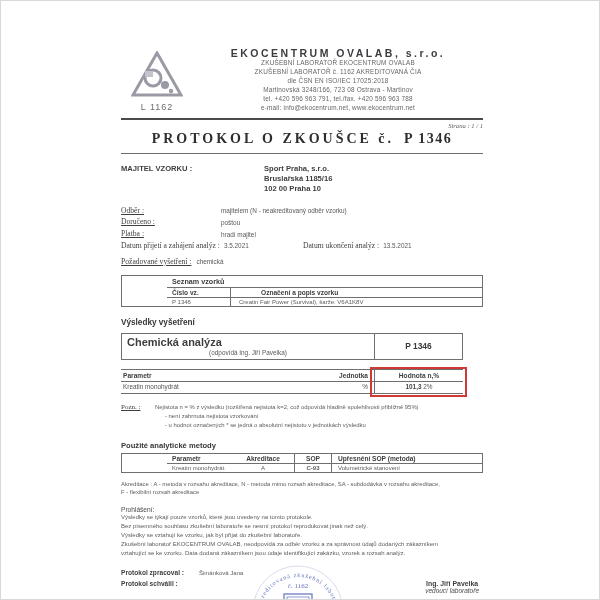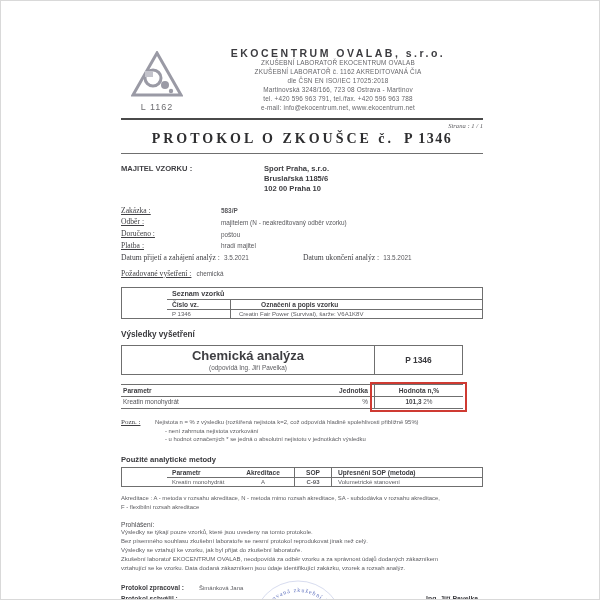--- a/index.html
+++ b/index.html
@@ -51,21 +51,21 @@
   .s-head { border-bottom:1px solid #6f6f6f; font-weight:bold; font-size:6.6px; color:#3e3e42; }
   .s-c1 { width:64px; border-right:1px solid #6f6f6f; padding:1px 5px; }
   .s-c2 { flex:1; padding:1px 8px; }
   .s-row { font-size:6px; color:#5d5d61; }
   .s-head .s-c2 { text-align:left; padding-left:30px; }
 
   
   .h-bold { font-size:8.2px; font-weight:bold; color:#38383c; margin-top:11px; }
   .an-box { width:342px; border:1px solid #6f6f6f; display:flex; margin-top:6px; }
   .an-left { flex:1; padding:2px 5px 3px; }
-  .an-name { font-size:13px; font-weight:bold; color:#3e3e42;text-align:center; }
+  .an-name { font-size:11px; font-weight:bold; color:#3e3e42; }
   .an-sub { font-size:6.4px; color:#58585c; text-align:center; margin-top:1px; }
   .an-right { width:88px; border-left:1px solid #6f6f6f; display:flex;
               align-items:center; justify-content:center; font-size:8.4px;
               font-weight:bold; color:#38383c; }
   .r-tbl { width:342px; margin-top:9px; position:relative; border-top:1px solid #6f6f6f; }
   .r-row { display:flex; border-bottom:1px solid #6f6f6f; line-height:1.7; }
   .r-p { flex:1; padding-left:2px; }
   .r-u { width:62px; text-align:right; padding-right:6px; border-right:1px solid #6f6f6f; }
   .r-v { width:88px; text-align:center; }
   .r-head { font-size:6.6px; font-weight:bold; color:#3e3e42; }
@@ -145,30 +145,26 @@
       </span>
       <span class="title">
         <span>PROTOKOL O ZKOUŠCE č.</span><span class="title-num">P 1346</span>
       </span>
     </div>
 
     <div class="owner">
       <div class="owner-label">MAJITEL VZORKU :</div>
       <div class="owner-lines">
         <div>Sport Praha, s.r.o.</div>
-        <div>Bruslařská 1185/6</div>
+        <div>Bruslařská 1185/16</div>
         <div>102 00 Praha 10</div>
       </div>
     </div>
 
     <div class="meta">
-      <div class="meta-row">
-        <span class="mlabel">Zakázka :</span>
-        <span class="mval b">583/P</span>
-      </div>
       <div class="meta-row">
         <span class="mlabel">Odběr :</span>
         <span class="mval">majitelem (N - neakreditovaný odběr vzorku)</span>
       </div>
       <div class="meta-row">
         <span class="mlabel">Doručeno :</span>
         <span class="mval">poštou</span>
       </div>
       <div class="meta-row">
         <span class="mlabel">Platba :</span>

